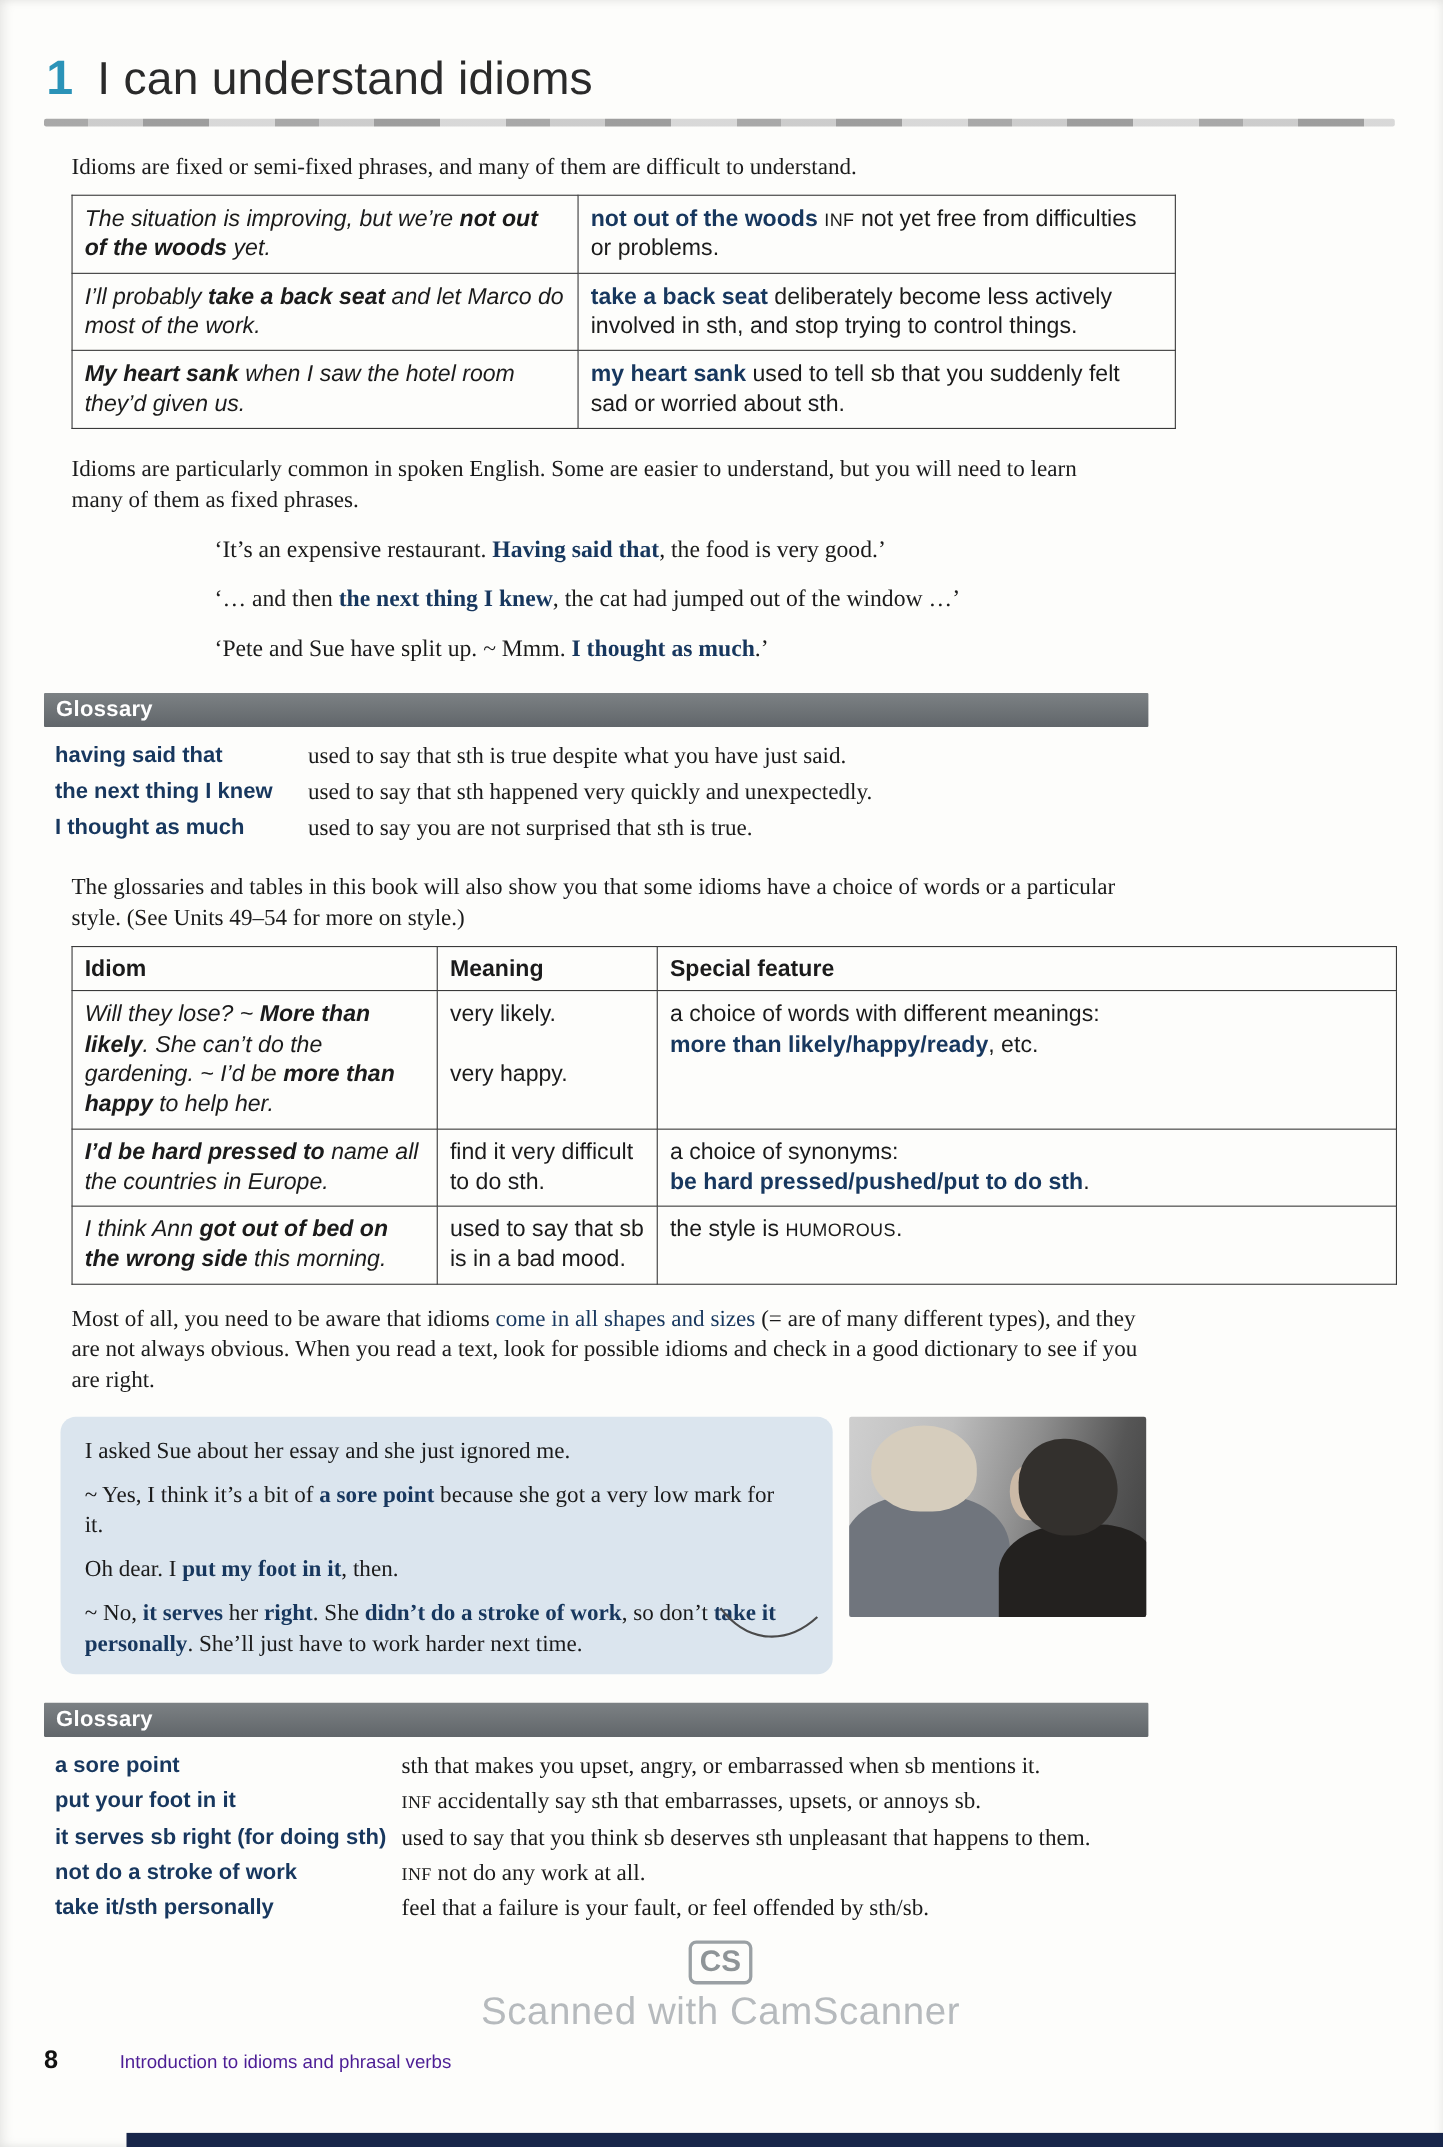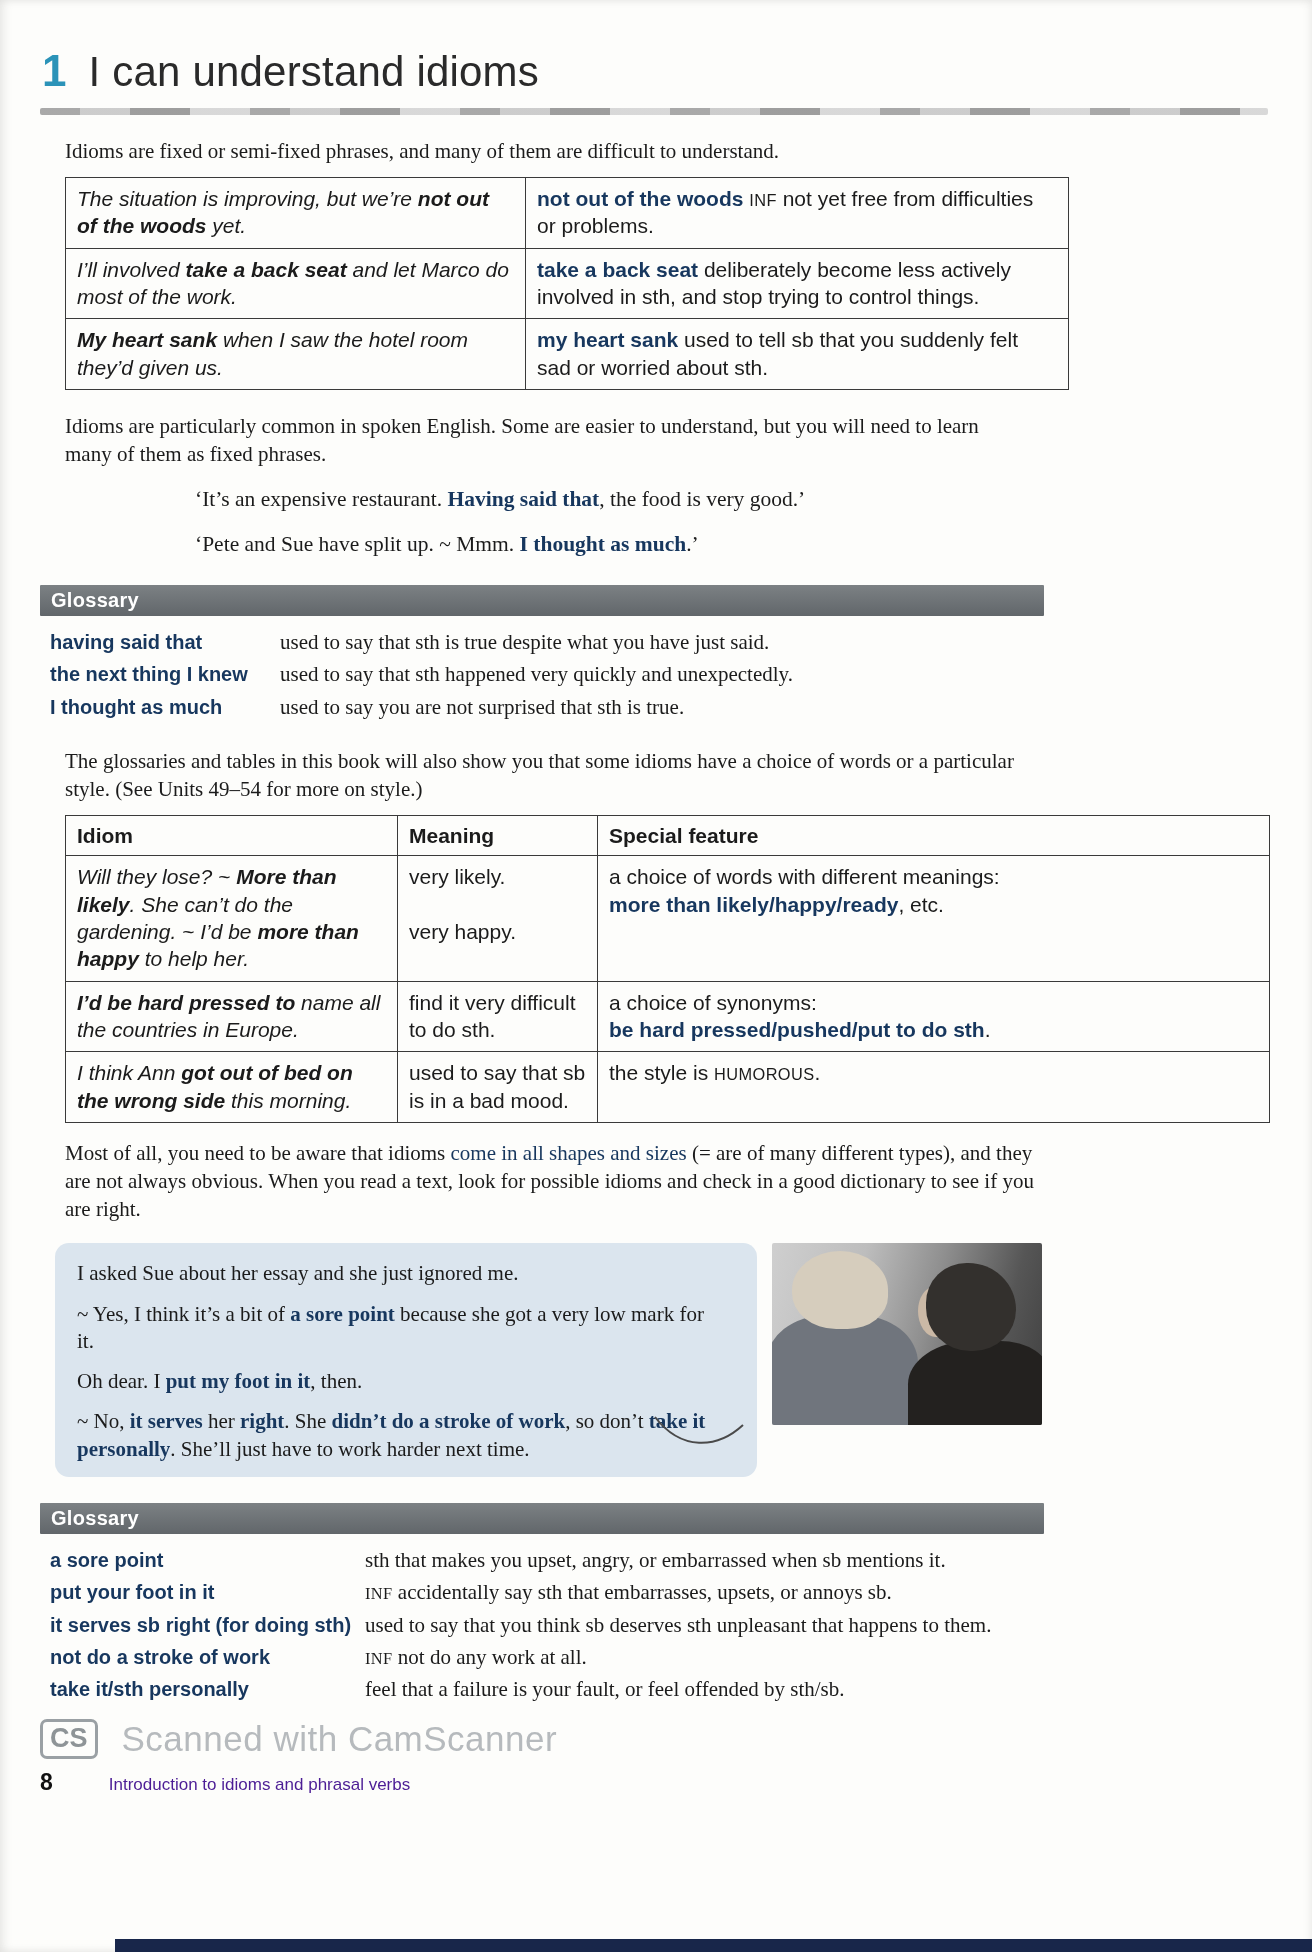--- a/index.html
+++ b/index.html
@@ -82,21 +82,21 @@
   .pointer{position:absolute;left:598px;top:170px;}
   .photo{position:relative;width:270px;height:182px;overflow:hidden;border-radius:2px;
     background:linear-gradient(105deg,#cfcfcf 0%,#bdbdbd 30%,#8f8f8f 55%,#565656 80%,#3f3f3f 100%);}
   .p-left-hair{position:absolute;left:20px;top:8px;width:96px;height:78px;background:#d6cdbd;border-radius:50% 50% 42% 46%;}
   .p-left-body{position:absolute;left:-6px;top:72px;width:152px;height:120px;background:#70757d;border-radius:40% 40% 0 0;}
   .p-right-hair{position:absolute;right:26px;top:20px;width:90px;height:88px;background:#33302d;border-radius:46% 54% 48% 50%;}
   .p-right-face{position:absolute;right:90px;top:44px;width:34px;height:50px;background:#cbb9a6;border-radius:50% 40% 45% 55%;}
   .p-right-body{position:absolute;right:-8px;top:98px;width:142px;height:96px;background:#23211f;border-radius:45% 35% 0 0;}
 
   
-  .watermark{display:flex;align-items:center;gap:24px;margin:16px 0 0 0;}
+  .watermark{display:flex;align-items:center;gap:5px;margin:16px 0 0 0;flex-direction:column;}
   .cs-logo{
     font-family:"Liberation Sans",sans-serif;font-weight:700;font-size:27px;color:#8e9497;
     border:3px solid #9aa0a4;border-radius:7px;padding:1px 7px 2px 7px;
   }
   .wm-text{font-family:"Liberation Sans",sans-serif;font-size:35px;color:#b6babd;letter-spacing:.5px;}
   .footer-row{display:flex;align-items:baseline;gap:56px;margin:10px 0 0 0;}
   .pagenum{font-family:"Liberation Sans",sans-serif;font-weight:700;font-size:23px;color:#111;}
   .ftext{font-family:"Liberation Sans",sans-serif;font-size:17px;color:#4c1d95;}
   .bottom-bar{position:absolute;left:115px;right:0;bottom:0;height:13px;background:var(--bottom_bar);}
 </style>
@@ -113,34 +113,35 @@
 
   <p class="para">Idioms are fixed or semi-fixed phrases, and many of them are difficult to understand.</p>
 
   <table class="t1">
     <tbody>
       <tr>
         <td class="ex" data-rich="table1.rows.0.left"><span class="i">The situation is improving, but we’re </span><span class="b i">not out of the woods</span><span class="i"> yet.</span></td>
         <td class="def" data-rich="table1.rows.0.right"><span class="b n">not out of the woods</span><span> </span><span class="sc">INF</span><span> not yet free from difficulties or problems.</span></td>
       </tr>
       <tr>
-        <td class="ex" data-rich="table1.rows.1.left"><span class="i">I’ll involved </span><span class="b i">take a back seat</span><span class="i"> and let Marco do most of the work.</span></td>
+        <td class="ex" data-rich="table1.rows.1.left"><span class="i">I’ll probably </span><span class="b i">take a back seat</span><span class="i"> and let Marco do most of the work.</span></td>
         <td class="def" data-rich="table1.rows.1.right"><span class="b n">take a back seat</span><span> deliberately become less actively involved in sth, and stop trying to control things.</span></td>
       </tr>
       <tr>
         <td class="ex" data-rich="table1.rows.2.left"><span class="b i">My heart sank</span><span class="i"> when I saw the hotel room they’d given us.</span></td>
         <td class="def" data-rich="table1.rows.2.right"><span class="b n">my heart sank</span><span> used to tell sb that you suddenly felt sad or worried about sth.</span></td>
       </tr>
     </tbody>
   </table>
 
   <p class="para">Idioms are particularly common in spoken English. Some are easier to understand, but you will need to learn many of them as fixed phrases.</p>
 
   <div class="quotes">
     <p class="quote" data-rich="quotes.0"><span>‘It’s an expensive restaurant. </span><span class="b n">Having said that</span><span>, the food is very good.’</span></p>
+    <p class="quote" data-rich="quotes.1"><span>‘… and then </span><span class="b n">the next thing I knew</span><span>, the cat had jumped out of the window …’</span></p>
     <p class="quote" data-rich="quotes.2"><span>‘Pete and Sue have split up. ~ Mmm. </span><span class="b n">I thought as much</span><span>.’</span></p>
   </div>
 
   <div class="gbar">
     <span>Glossary</span>
   </div>
   <div class="glist g1">
     <span class="gterm">having said that</span>
     <span class="gdef" data-rich="glossary1.entries.0.def"><span>used to say that sth is true despite what you have just said.</span></span>
     <span class="gterm">the next thing I knew</span>

